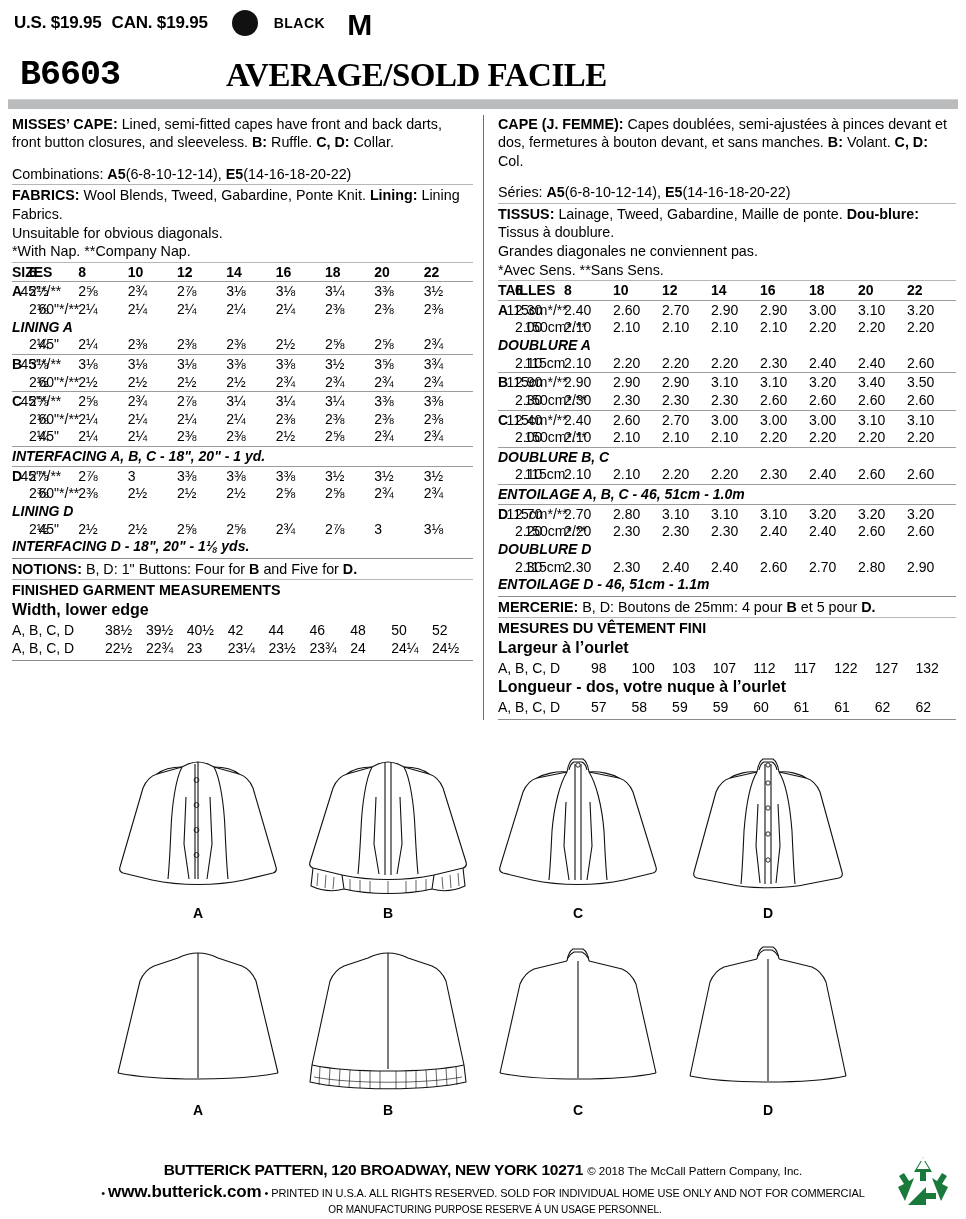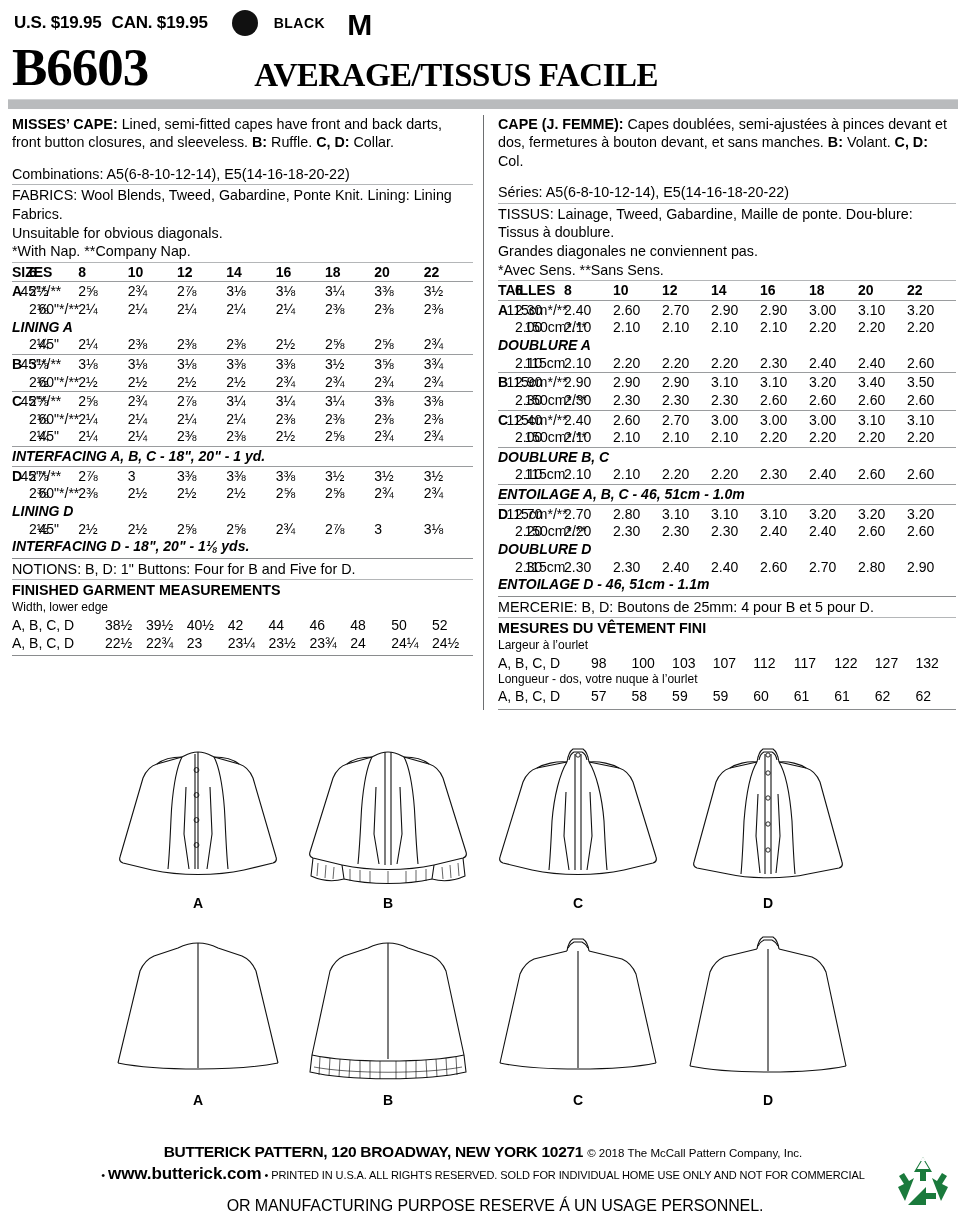--- a/index.html
+++ b/index.html
@@ -27,22 +27,22 @@
     font-size:30px;font-weight:bold;line-height:1;margin-left:12px;
     position:relative;top:2px;
   }
 
   
   .titlerow{
     display:flex;align-items:flex-end;
     padding:0 0 2px 12px;height:52px;
   }
   .patnum{
-    font-family:Liberation Serif, serif;
-    font-size:53px;font-weight:bold;line-height:0.95;letter-spacing:-1px;
+    font-family:Liberation Mono, monospace;
+    font-size:35px;font-weight:bold;line-height:0.95;letter-spacing:-1px;margin-left:8px;
   }
   .difficulty{
     font-family:"Liberation Serif","DejaVu Serif",serif;
     font-size:33px;font-weight:bold;letter-spacing:-0.5px;
     margin-left:106px;line-height:1;
   }
 
   .graybar{
     height:9px;background:#b9bbbd;margin:5px 8px 0 8px;
     border-top:1px solid #cfd1d3;
@@ -54,75 +54,75 @@
   .col.right{border-left:1px solid #6d6f71;padding-left:14px;}
 
   .desc{font-size:14.3px;line-height:1.29;}
   .desc b{font-weight:bold;}
   .gap{height:13px;}
 
   .rule{border-top:1px solid #8a8c8e;margin:2px 0 1px 0;}
   .rule-thin{border-top:1px solid #b4b6b8;margin:1px 0;}
 
   .line{font-size:14.3px;line-height:1.30;}
-  .line b{font-weight:normal;}
+  .line b{font-weight:bold;}
 
   
   table.yard{border-collapse:collapse;width:100%;font-size:14px;table-layout:fixed;}
   table.yard td{padding:0;line-height:1.26;white-space:nowrap;vertical-align:baseline;}
   .c-view{width:17px;font-weight:bold;}
   .c-width{width:76px;}
   td.num{text-align:left;}
   .hdr td{font-weight:bold;}
   .hdr .c-view{font-weight:bold;}
   .spanrow td{font-weight:bold;font-style:italic;}
   tr.sep td{border-top:1px solid #9a9c9e;padding-top:1px;}
   .indent{padding-left:18px !important;}
 
   .fgm-title{font-weight:bold;font-size:14.3px;line-height:1.3;}
-  .fgm-sub{font-weight:normal;font-size:12px;line-height:1.3;}
+  .fgm-sub{font-weight:bold;font-size:16px;line-height:1.3;}
 
   table.fgm{border-collapse:collapse;width:100%;font-size:14px;table-layout:fixed;}
   table.fgm td{padding:0;line-height:1.3;white-space:nowrap;}
   .fgm .c-lab{width:93px;}
 
   .bottomrule{border-top:1px solid #8a8c8e;margin-top:3px;}
 
   
   .drawings{position:relative;margin-top:14px;height:390px;}
   .drow{display:flex;justify-content:center;gap:4px;}
   .fig{width:186px;text-align:center;}
   .fig svg{display:block;margin:0 auto;}
   .figlabel{font-weight:bold;font-size:14px;margin-top:-4px;}
 
   
   .footer{position:absolute;left:0;right:0;bottom:4px;text-align:center;}
   .f1{font-size:15.5px;font-weight:bold;letter-spacing:-0.3px;}
   .f1 .copy{font-size:11.5px;font-weight:normal;letter-spacing:0;}
   .f2{font-size:11px;letter-spacing:-0.1px;margin-top:3px;}
   .f2 .site{font-size:17px;font-weight:bold;}
-  .f3{font-size:16px;letter-spacing:-0.1px;margin-top:13px;padding-left:24px;}
+  .f3{font-size:10px;letter-spacing:-0.1px;margin-top:2px;padding-left:24px;}
   .recycle{position:absolute;right:16px;bottom:8px;}
 </style>
 </head>
 <body>
 
 <div class="page">
 
   <div class="pricebar">
     <span class="seg">U.S. $19.95</span>
     <span class="seg">CAN.  $19.95</span>
     <span class="dot"></span>
     <span class="blackword">BLACK</span>
     <span class="mletter">M</span>
   </div>
 
   <div class="titlerow">
     <div class="patnum">B6603</div>
-    <div class="difficulty">AVERAGE/TISSUS FACILE</div>
+    <div class="difficulty">AVERAGE/SOLD FACILE</div>
   </div>
 
   <div class="graybar"></div>
 
   <div class="cols">
 
     <div class="col left">
       <div class="desc"><b>MISSES’ CAPE:</b> Lined, semi-fitted capes have front and back darts, front button closures, and sleeveless. <b>B:</b> Ruffle. <b>C, D:</b> Collar.</div>
       <div class="gap"></div>
       <div class="line">Combinations: <b>A5</b>(6-8-10-12-14), <b>E5</b>(14-16-18-20-22)</div>

